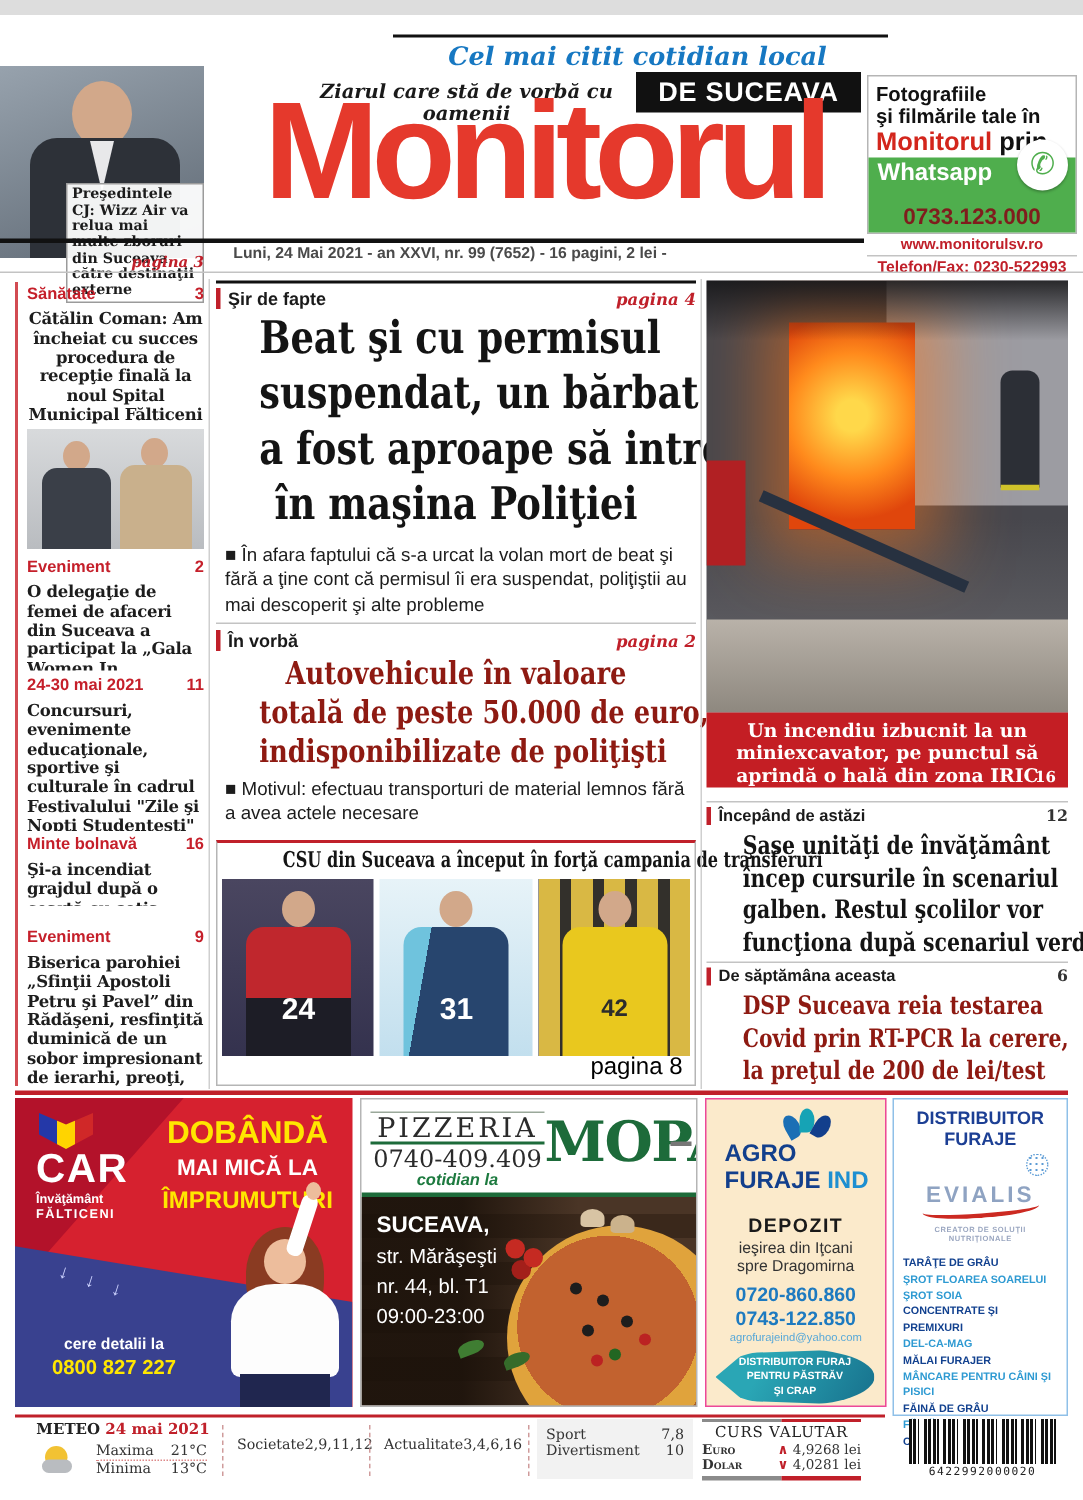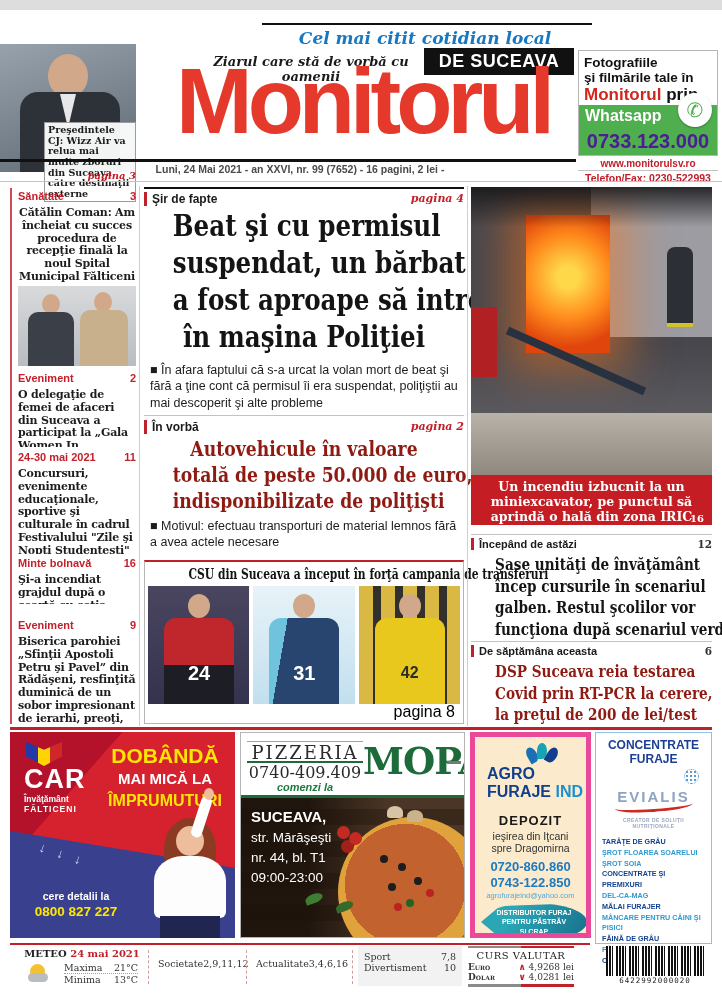--- a/index.html
+++ b/index.html
@@ -6,21 +6,21 @@
   body{background:#ddd;font-family:"Liberation Sans",sans-serif}
   #page{position:relative;width:722px;height:1000px;margin:10px auto;background:#fff;overflow:hidden}
   .abs{position:absolute}
   .serif{font-family:"DejaVu Serif",serif}
   .b{font-weight:bold}
   .i{font-style:italic}
   .ctr{text-align:center}
   .red{color:#c0202a}
   .hl{white-space:nowrap;text-align:center;font-family:"DejaVu Serif",serif;font-weight:bold;color:#141414;transform:scaleX(.82);transform-origin:50% 50%}
   .hl.maroon{color:#8e1a12}
-  .kick{display:flex;justify-content:space-between;}
+  .kick{display:flex;justify-content:space-between;align-items:center}
   .kick .kl{border-left:3px solid #c0202a;padding-left:5px;font-weight:bold;font-size:12px;color:#1a1a1a}
   .kick .kp{font-family:"DejaVu Serif",serif;font-style:italic;font-size:11px;color:#c0202a;font-weight:bold}
   .srule{background:#111;height:2px}
   .grule{background:#c3c3c3;height:1px}
   .vline{width:1px;background:#cfcfcf}
   .sb-h{display:flex;justify-content:space-between;font-size:11px;font-weight:bold;color:#c51f2a}
   .sb-t{font-family:"DejaVu Serif",serif;font-weight:bold;font-size:11px;line-height:1.16;color:#1d1d1d;letter-spacing:-.2px;overflow:hidden}
   .figure-head{position:absolute;border-radius:50%;background:#d2a88a}
   .ev-dark{color:#12418f}.ev-light{color:#2e9ad2}
   .frow{display:flex;justify-content:space-between;font-family:"DejaVu Serif",serif;font-size:9.5px;color:#333}
@@ -49,21 +49,21 @@
   <div class="abs" style="left:578px;top:40px;width:140px;height:106px;border:1px solid #b5b5b5;background:#fff;padding:4px 5px">
     <div class="b" style="font-size:13.5px;color:#111">Fotografiile</div>
     <div class="b" style="font-size:13.5px;color:#111">şi filmările tale în</div>
     <div style="font-size:17px">
       <span class="b" style="color:#d3261c">Monitorul</span>
       <span class="b" style="color:#111">prin</span>
     </div>
     <div class="abs" style="left:0;bottom:0;width:100%;height:50px;background:#4fae4d">
       <span class="b" style="position:absolute;left:6px;top:2px;font-size:16px;color:#fff">Whatsapp</span>
       <span class="abs" style="right:5px;top:-12px;width:34px;height:34px;border-radius:50%;background:#fff;box-shadow:0 1px 2px rgba(0,0,0,.3);text-align:center;line-height:34px;font-size:20px;color:#4fae4d">✆</span>
-      <span class="b abs ctr" style="left:0;bottom:2px;width:100%;font-size:20px;color:#4c1d95">0733.123.000</span>
+      <span class="b abs ctr" style="left:0;bottom:2px;width:100%;font-size:15px;color:#7f1d1d">0733.123.000</span>
     </div>
   </div>
   <div class="abs b ctr" style="left:578px;top:148px;width:140px;font-size:10px;color:#c0202a">www.monitorulsv.ro</div>
   <div class="abs grule" style="left:578px;top:160px;width:140px"></div>
   <div class="abs b ctr" style="left:578px;top:162px;width:140px;font-size:10.5px;color:#c0202a">Telefon/Fax: 0230-522993</div>
 
   <div class="abs srule" style="left:0;top:149px;width:576px;height:2.5px"></div>
   <div class="abs b ctr" style="left:80px;top:153px;width:440px;font-size:10.5px;color:#4a4a4a">Luni, 24 Mai 2021 - an XXVI, nr. 99 (7652) - 16 pagini, 2 lei -</div>
   <div class="abs grule" style="left:0;top:171px;width:722px"></div>
 
@@ -211,40 +211,40 @@
       <div class="abs" style="left:22px;top:106px;width:60px;height:22px;background:#20264f"></div>
     </div>
     <div class="abs" style="left:28px;top:118px;width:70px;color:#cdd3ff;font-size:13px;letter-spacing:12px;transform:rotate(18deg)">↓↓↓</div>
     <div class="abs b ctr" style="left:6px;top:158px;width:120px;font-size:10.5px;color:#fff">cere detalii la</div>
     <div class="abs b ctr" style="left:6px;top:172px;width:120px;font-size:13.5px;color:#ffe600">0800 827 227</div>
   </div>
 
   <div class="abs" style="left:240px;top:722px;width:225px;height:206px;border:1px solid #b5b5b5;background:#fff;overflow:hidden">
     <div class="abs serif ctr" style="left:6px;top:8px;width:116px;font-size:18px;letter-spacing:2px;color:#2b2b2b;border-top:1px solid #9aa89a">PIZZERIA</div>
     <div class="abs serif ctr" style="left:6px;top:28px;width:116px;font-size:16px;color:#2b2b2b;border-top:2px solid #1d6b3a">0740-409.409</div>
-    <div class="abs b i ctr" style="left:6px;top:48px;width:116px;font-size:11px;color:#1d7a3f">comenzi la</div>
+    <div class="abs b i ctr" style="left:6px;top:48px;width:116px;font-size:11px;color:#1d7a3f">cotidian la</div>
     <div class="abs serif b" style="left:122px;top:6px;width:100px;font-size:37px;color:#1d6b3a;letter-spacing:-1px">MOPAN</div>
     <div class="abs" style="left:206px;top:28px;width:14px;height:3px;background:#777"></div>
     <div class="abs" style="left:0;top:62px;width:100%;height:3px;background:#1d6b3a"></div>
     <div class="abs" style="left:0;top:65px;width:100%;height:139px;background:repeating-linear-gradient(0deg,#4a3526 0 16px,#3a281b 16px 32px);overflow:hidden">
       <div class="abs" style="left:0;top:0;width:100%;height:100%;background:linear-gradient(90deg,rgba(25,16,9,.85) 30%,rgba(25,16,9,0) 65%)"></div>
       <div class="abs" style="right:-24px;bottom:-30px;width:150px;height:150px;border-radius:50%;background:radial-gradient(circle at 45% 45%,#c2622f 0 52%,#e0a33c 52% 66%,#a85f28 66%)">
         <div class="abs" style="left:42px;top:38px;width:8px;height:8px;border-radius:50%;background:#1d1d1d;box-shadow:18px 8px 0 #1d1d1d,34px 22px 0 #1d1d1d,8px 28px 0 #1d1d1d,26px 44px 0 #262,46px 34px 0 #b22,14px 48px 0 #b22"></div>
       </div>
       <div class="abs" style="left:96px;top:28px;width:13px;height:13px;border-radius:50%;background:#c52a22;box-shadow:12px 6px 0 #c52a22,4px 14px 0 #a31f1a"></div>
       <div class="abs" style="left:146px;top:8px;width:16px;height:12px;border-radius:50% 50% 20% 20%;background:#d8c4a4;box-shadow:20px 4px 0 #cbb28c"></div>
       <div class="abs" style="left:64px;top:96px;width:18px;height:9px;border-radius:50% 50% 50% 0;background:#3f7d32;transform:rotate(-20deg);box-shadow:26px 18px 0 #356b2a"></div>
       <div class="abs b" style="left:10px;top:10px;font-size:15px;color:#fff">SUCEAVA,</div>
       <div class="abs" style="left:10px;top:32px;font-size:13.5px;color:#fff">str. Mărăşeşti</div>
       <div class="abs" style="left:10px;top:52px;font-size:13.5px;color:#fff">nr. 44, bl. T1</div>
       <div class="abs" style="left:10px;top:72px;font-size:13.5px;color:#fff">09:00-23:00</div>
     </div>
   </div>
 
-  <div class="abs" style="left:470px;top:722px;width:121px;height:206px;background:#fbeacb;border:5px solid #ec4899;overflow:hidden">
+  <div class="abs" style="left:470px;top:722px;width:121px;height:206px;background:#fbeacb;border:1px solid #ec4899;overflow:hidden">
     <div class="abs" style="left:52px;top:6px;width:30px;height:20px">
       <span class="petal" style="left:0;top:4px;background:#1b6fb5;transform:rotate(-30deg)"></span>
       <span class="petal" style="left:10px;top:0;background:#16a3b5"></span>
       <span class="petal" style="left:20px;top:4px;background:#123f8c;transform:rotate(30deg)"></span>
     </div>
     <div class="abs b" style="left:12px;top:28px;font-size:16px;color:#123f8c">AGRO</div>
     <div class="abs b" style="left:12px;top:46px;font-size:16px;color:#123f8c"><span>FURAJE</span> <span style="color:#1d8fd1">IND</span></div>
     <div class="abs b ctr" style="left:0;top:76px;width:100%;font-size:13px;color:#1a1a1a;letter-spacing:1px">DEPOZIT</div>
     <div class="abs ctr" style="left:0;top:93px;width:100%;font-size:10.5px;color:#333">ieşirea din Iţcani</div>
     <div class="abs ctr" style="left:0;top:105px;width:100%;font-size:10.5px;color:#333">spre Dragomirna</div>
@@ -254,21 +254,21 @@
     <div class="abs" style="left:6px;top:166px;width:106px;height:38px;background:linear-gradient(120deg,#2aa6b5 30%,#17708c);border-radius:50%;clip-path:polygon(0 50%,18% 8%,100% 0,100% 100%,18% 92%)">
       <div class="b ctr" style="padding-top:5px;font-size:7px;color:#fff;line-height:1.35">
         <div>DISTRIBUITOR FURAJ</div>
         <div>PENTRU PĂSTRĂV</div>
         <div>ŞI CRAP</div>
       </div>
     </div>
   </div>
 
   <div class="abs" style="left:595px;top:722px;width:117px;height:212px;background:#fff;border:1.5px solid #8fc0e8;padding:5px 6px">
-    <div class="b ctr" style="font-size:12px;color:#1c3f94">CONCENTRATE</div>
+    <div class="b ctr" style="font-size:12px;color:#1c3f94">DISTRIBUITOR</div>
     <div class="b ctr" style="font-size:12px;color:#1c3f94">FURAJE</div>
     <div class="abs" style="right:12px;top:36px;width:15px;height:15px;border-radius:50%;background:radial-gradient(#5b9bd5 28%,transparent 34%);background-size:4px 4px;border:1px dotted #5b9bd5"></div>
     <div class="b ctr" style="margin-top:22px;font-size:15px;letter-spacing:2px;color:#8fa3c2">EVIALIS</div>
     <div style="margin:0 auto;width:78px;height:7px;border-bottom:3px solid #cc2a22;border-radius:0 0 100% 100%/0 0 12px 12px;transform:rotate(-4deg)"></div>
     <div class="b ctr" style="margin-top:5px;font-size:5px;letter-spacing:.4px;color:#9aa6c0">CREATOR DE SOLUŢII NUTRIŢIONALE</div>
     <div style="margin-top:8px;font-size:7.2px;font-weight:bold;line-height:10.8px">
       <div class="ev-dark">TARÂŢE DE GRÂU</div>
       <div class="ev-light">ŞROT FLOAREA SOARELUI</div>
       <div class="ev-light">ŞROT SOIA</div>
       <div class="ev-dark">CONCENTRATE ŞI PREMIXURI</div>

